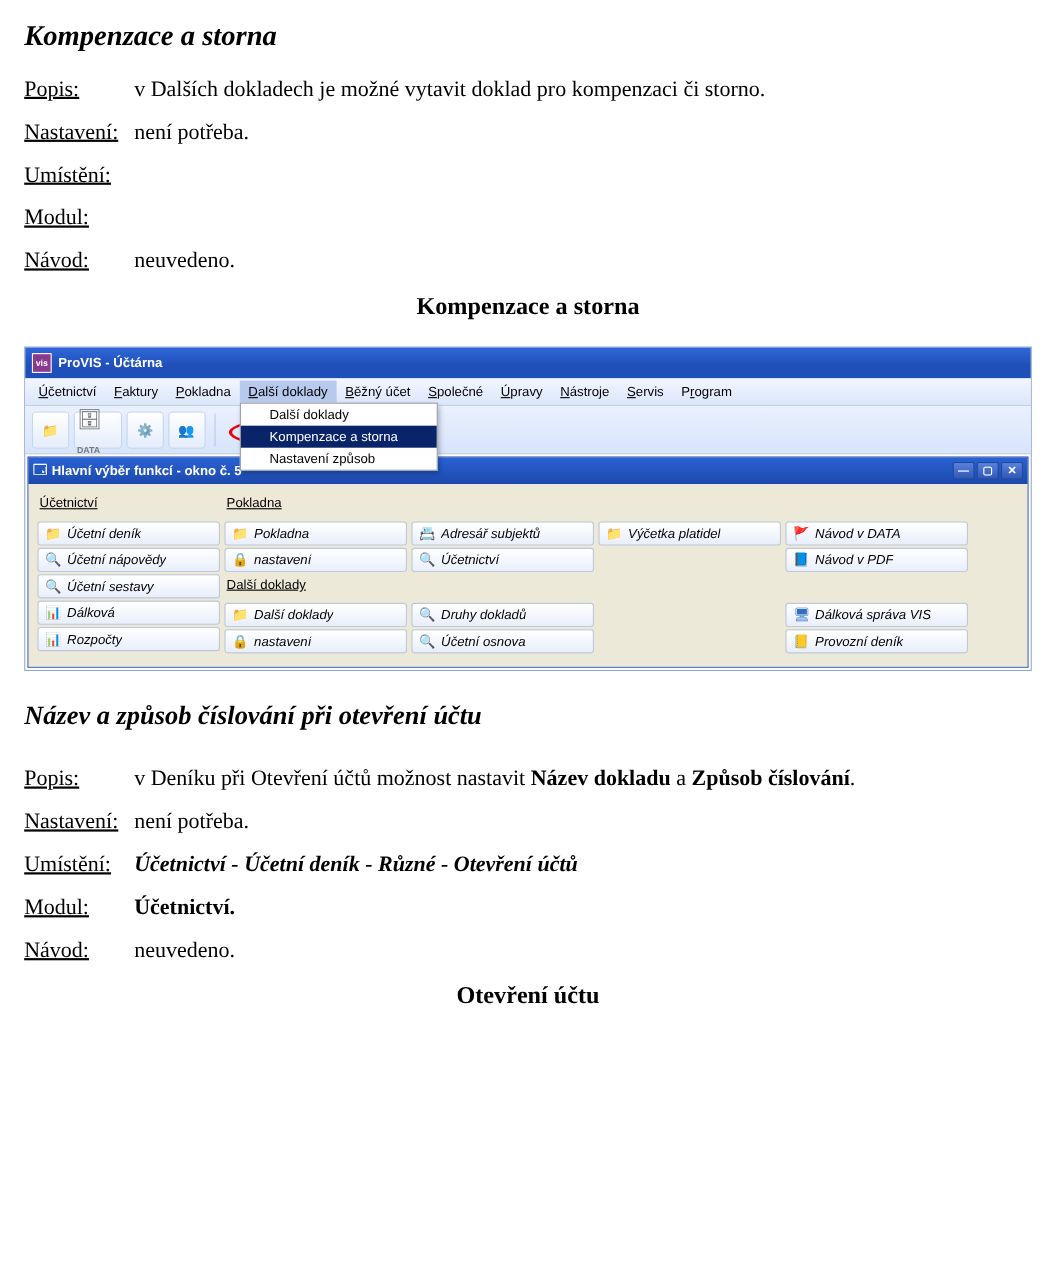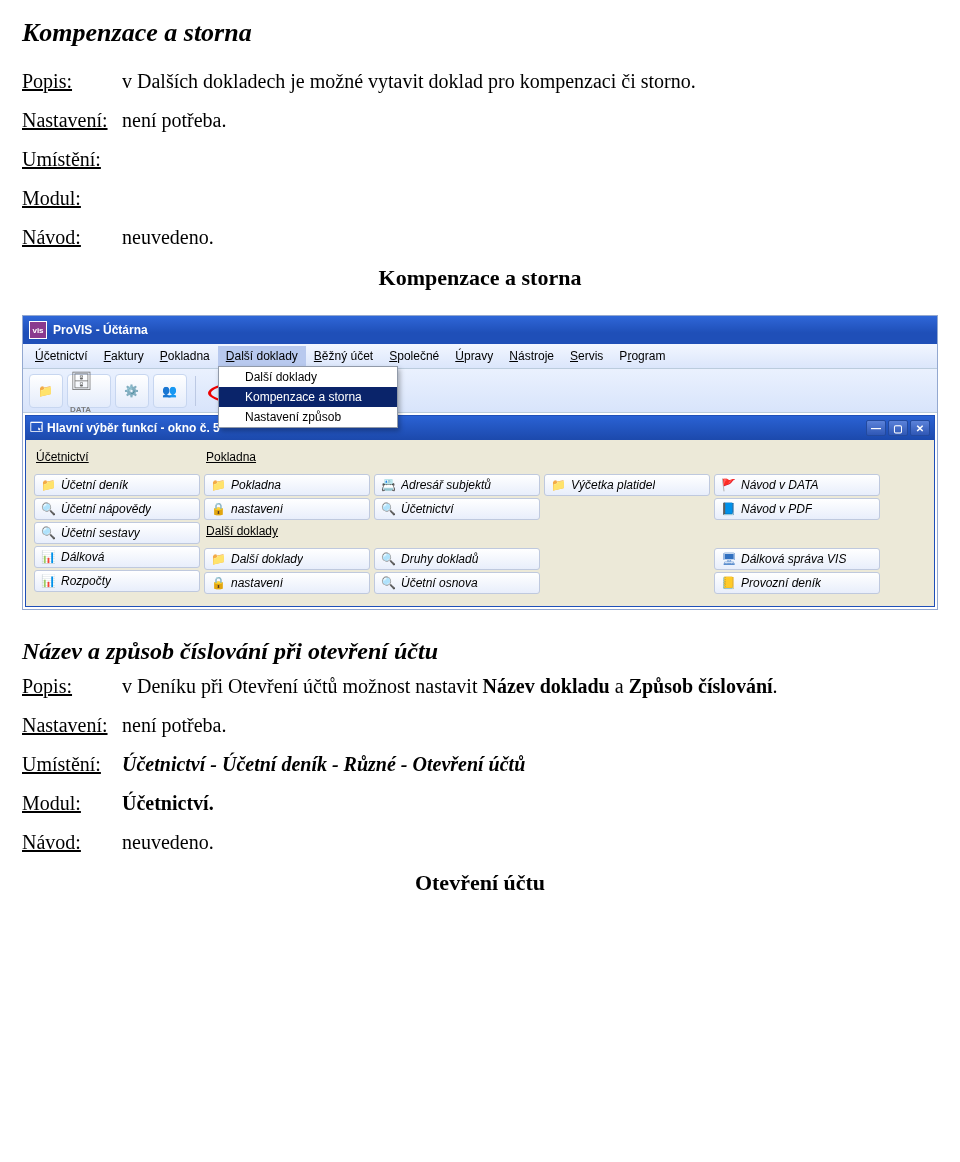--- a/index.html
+++ b/index.html
@@ -1,18 +1,18 @@
 <!DOCTYPE html>
 <html><head>
   <meta charset="utf-8">
   <style>
     * { box-sizing: border-box; margin: 0; padding: 0; }
     body { font-family: "Times New Roman", serif; font-size: 20px; background: #fff; color: #000; padding: 18px 22px; width: 960px; }
     h1 { font-size: 26px; font-style: italic; font-weight: bold; margin-bottom: 22px; }
-    h2 { font-size: 24px; font-style: italic; font-weight: bold; margin: 28px 0 10px; }
+    h2 { font-size: 24px; font-style: italic; font-weight: bold; margin: 28px 0 32px; }
     .row { display: flex; margin-bottom: 16px; }
     .label { width: 100px; text-decoration: underline; }
     .val { flex: 1; }
     .bold { font-weight: bold; }
     .boldit { font-weight: bold; font-style: italic; }
     .center { text-align: center; font-weight: bold; font-size: 22px; margin: 8px 0 24px; }
 
     
     .app { font-family: Tahoma, Arial, sans-serif; font-size: 12px; color: #000; margin: 8px 0 24px; border: 1px solid #93a8d0; }
     .titlebar { background: linear-gradient(#2f67d8, #1f4fb8 60%, #1f4fb8); color: #fff; display: flex; align-items: center; height: 28px; padding: 0 6px; font-weight: bold; }

